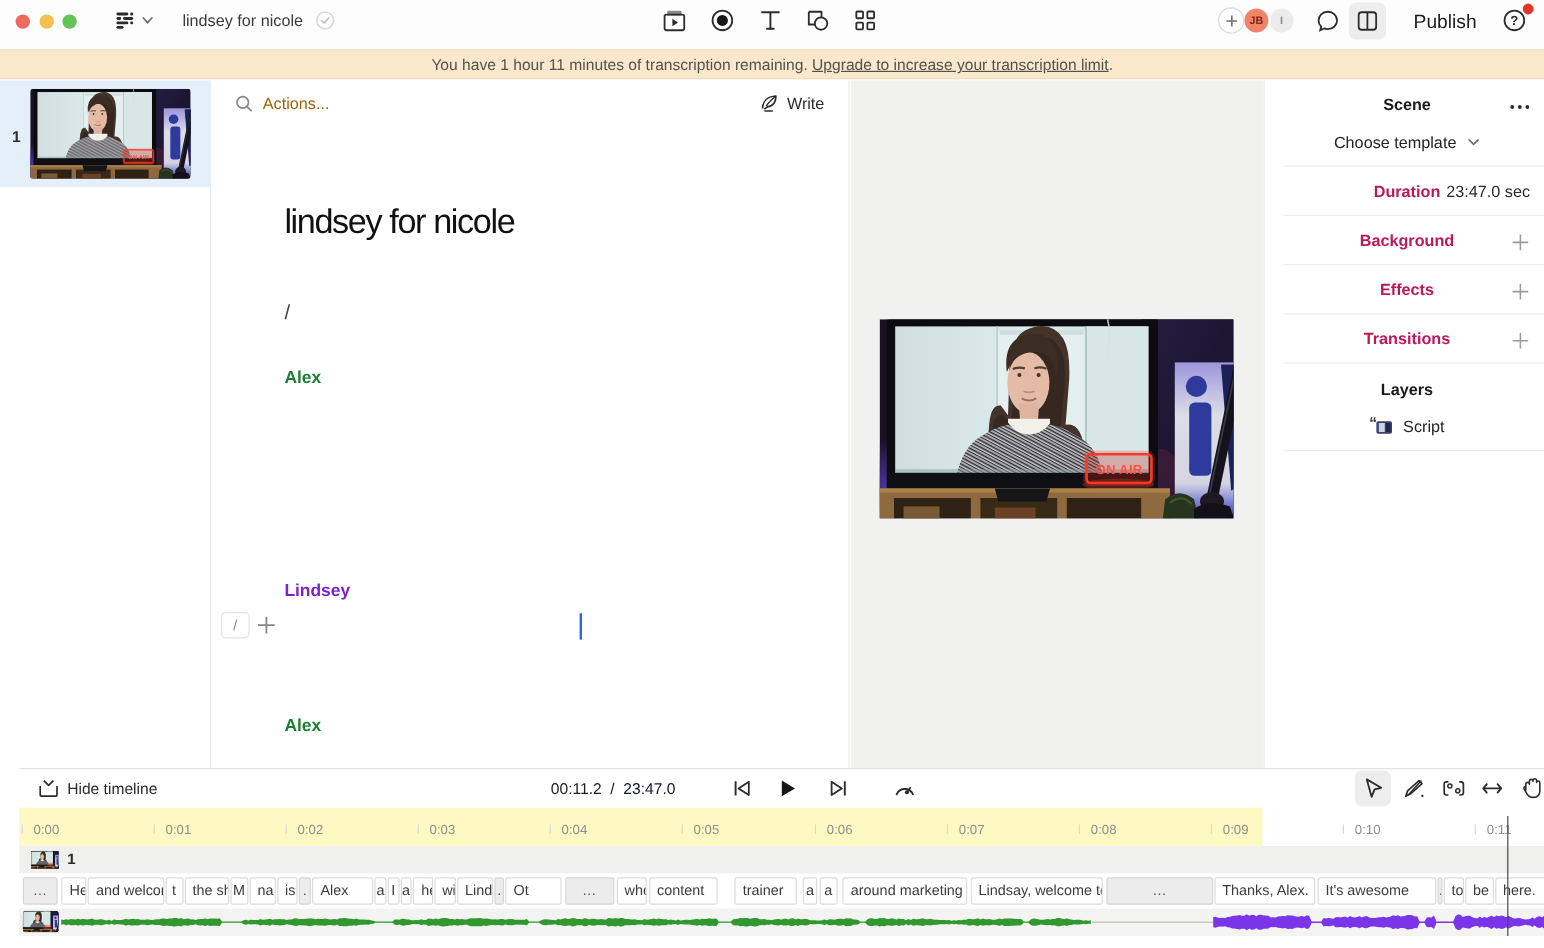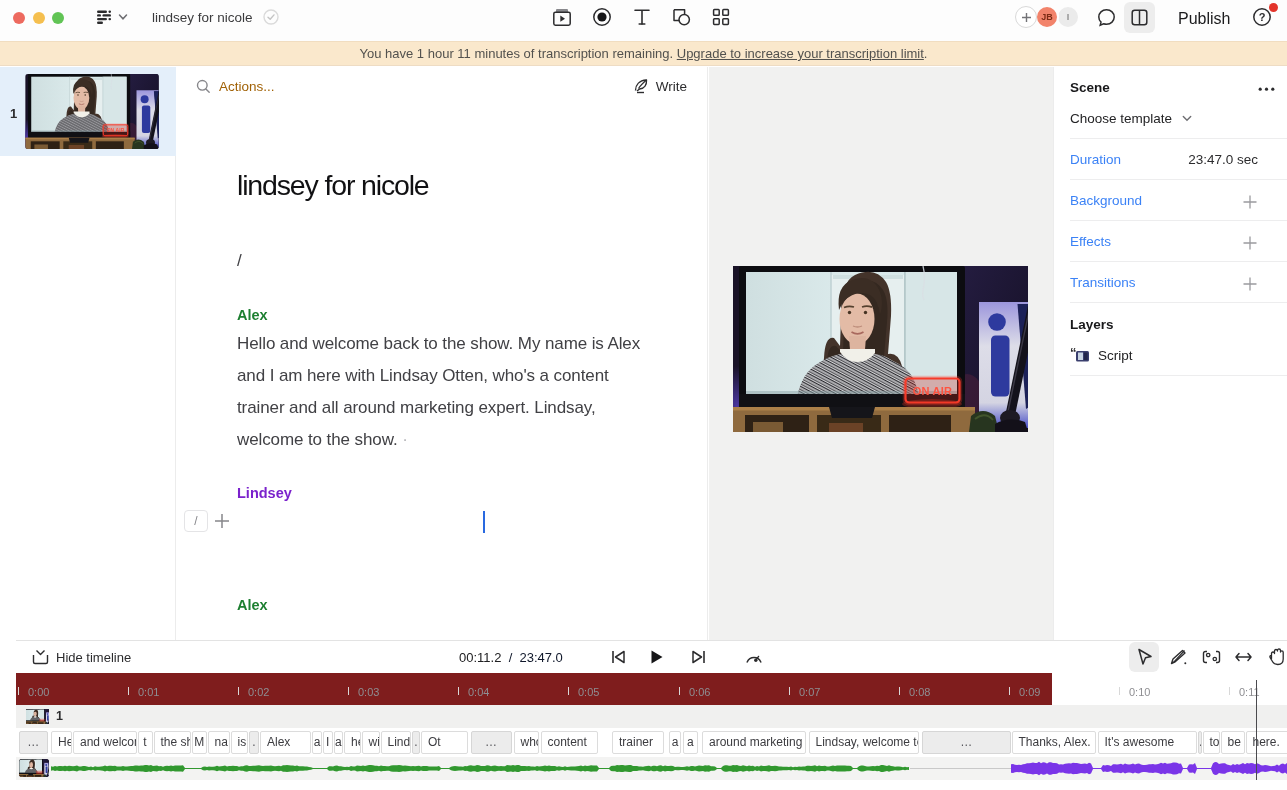--- a/index.html
+++ b/index.html
@@ -38,35 +38,35 @@
 .spk { position:absolute; left:61px; font-size:14.5px; font-weight:bold; }
 .green { color:#1d7f31; }
 .purple { color:#7b22cc; }
 #cursor { position:absolute; left:307px; top:444px; width:2px; height:22px; background:#2969e0; }
 #slashbox { position:absolute; left:8px; top:443px; width:24px; height:22px; border:1px solid #e4e4e6; border-radius:4px; color:#87878b; font-size:12px; text-align:center; line-height:20px; background:#fff; }
 #plusmark { position:absolute; left:36px; top:444px; width:20px; height:20px; color:#87878b; }
 #preview { position:absolute; left:709px; top:67px; width:344px; height:573px; background:#f1f1f0; }
 #vidframe { position:absolute; left:24px; top:199px; width:295px; height:166px; }
 
 #panel { position:absolute; left:1053px; top:67px; width:234px; height:573px; background:#fff; border-left:1px solid #ececec; font-size:13.5px; }
-#panel .row { position:absolute; left:16px; right:29px; }
-#panel .lab { color:#3b82f6; }
+#panel .row { position:absolute; left:16px; right:12px;text-align:center; }
+#panel .lab { color:#be185d;font-weight:bold; }
 #panel .bold { font-weight:bold; color:#19191b; }
 #panel .val { position:absolute; right:0; top:0; color:#2c2c2e; }
 #panel .hr { position:absolute; left:16px; right:0; height:1px; background:#ededee; }
 .plusicon { position:absolute; right:0; top:1px; width:16px; height:16px; }
 
 #timeline { position:absolute; left:16px; top:640px; width:1287px; height:150px; background:#fff; border-top:1px solid #e3e3e3; }
 #tl-toolbar { position:absolute; left:0; top:0; width:1287px; height:32px; }
 #hide-tl { position:absolute; left:40px; top:9px; font-size:13px; color:#2c2c2e; }
 #timecode { position:absolute; left:443px; top:9px; font-size:13px; color:#202022; }
 #timecode .dim { color:#0f172a; }
 .toolbtn { position:absolute; top:1px; width:30px; height:30px; border-radius:6px; }
 #tb-arrow { left:1113px; background:#ededed; }
-#ruler { position:absolute; left:0; top:32px; width:1036px; height:32px; background:#7f1d1d; }
+#ruler { position:absolute; left:0; top:32px; width:1036px; height:32px; background:#fef9c3; }
 .tick { position:absolute; top:14px; width:1px; height:8px; background:#d8d8d8; }
 .ticklab { position:absolute; top:13px; font-size:11px; color:#8e8e92; }
 #trackhead { position:absolute; left:0; top:64px; width:1287px; height:23px; background:#f0f0ef; }
 #trackhead .mini { position:absolute; left:10px; top:2px; width:23px; height:19px; border-radius:3px; overflow:hidden; }
 #trackhead .n { position:absolute; left:40px; top:4px; font-size:12.5px; font-weight:bold; color:#2c2c2e; }
 #words { position:absolute; left:0; top:87px; width:1287px; height:29px; background:#fff; }
 .wbox { position:absolute; top:3px; height:23px; background:#fff; border:1px solid #dcdcdc; border-radius:2px; font-size:12px; color:#3c3c40; line-height:21px; padding-left:6px; overflow:hidden; white-space:nowrap; }
 .wdots { background:#ececec; border-color:#d6d6d6; color:#55555a; text-align:center; padding-left:0; }
 #waverow { position:absolute; left:0; top:116px; width:1287px; height:23px; background:#f3f3f2; }
 #waverow .mini { position:absolute; left:3px; top:2px; width:30px; height:18px; border-radius:3px; overflow:hidden; }
@@ -244,24 +244,20 @@
         <line x1="9.9" y1="9.9" x2="13.2" y2="13.2" stroke="#87878b" stroke-width="1.4" stroke-linecap="round"></line>
       </svg>Actions...</div>
 <div id="write"><svg class="icon" style="margin:-3px 7px 0 0" width="16" height="16" viewBox="0 0 16 16">
         <path d="M2.5 12.5 C2.5 7 6 2.5 13.5 2 C13.8 6.5 11.5 10.5 6.5 11 L4 13" fill="none" stroke="#2c2c2e" stroke-width="1.4" stroke-linejoin="round"></path>
         <path d="M13.5 2 C10 5 7 8 5.5 10.5" fill="none" stroke="#2c2c2e" stroke-width="1.2"></path>
         <line x1="4" y1="14.5" x2="11" y2="14.5" stroke="#2c2c2e" stroke-width="1.4"></line>
       </svg>Write</div>
 <div id="doc-title">lindsey for nicole</div>
 <div class="para" style="top:178px">/</div>
 <div class="spk green" style="top:240px">Alex</div>
-<div class="para" style="top:261px">Hello and welcome back to the show. My name is Alex
-and I am here with Lindsay Otten, who's a content
-trainer and all around marketing expert. Lindsay,
-welcome to the show. <span style="color:#b6b6ba">·</span></div>
 <div class="spk purple" style="top:418px">Lindsey</div>
 <div id="cursor"></div>
 <div id="slashbox">/</div>
 <svg id="plusmark" viewBox="0 0 20 20">
       <path d="M10 3 L10 17 M3 10 L17 10" stroke="#87878b" stroke-width="1.5"></path>
     </svg>
 <div class="spk green" style="top:530px">Alex</div>
 </div>
 <div id="preview">
 <div id="vidframe"><svg width="295" height="166" viewBox="0 0 295 166">

